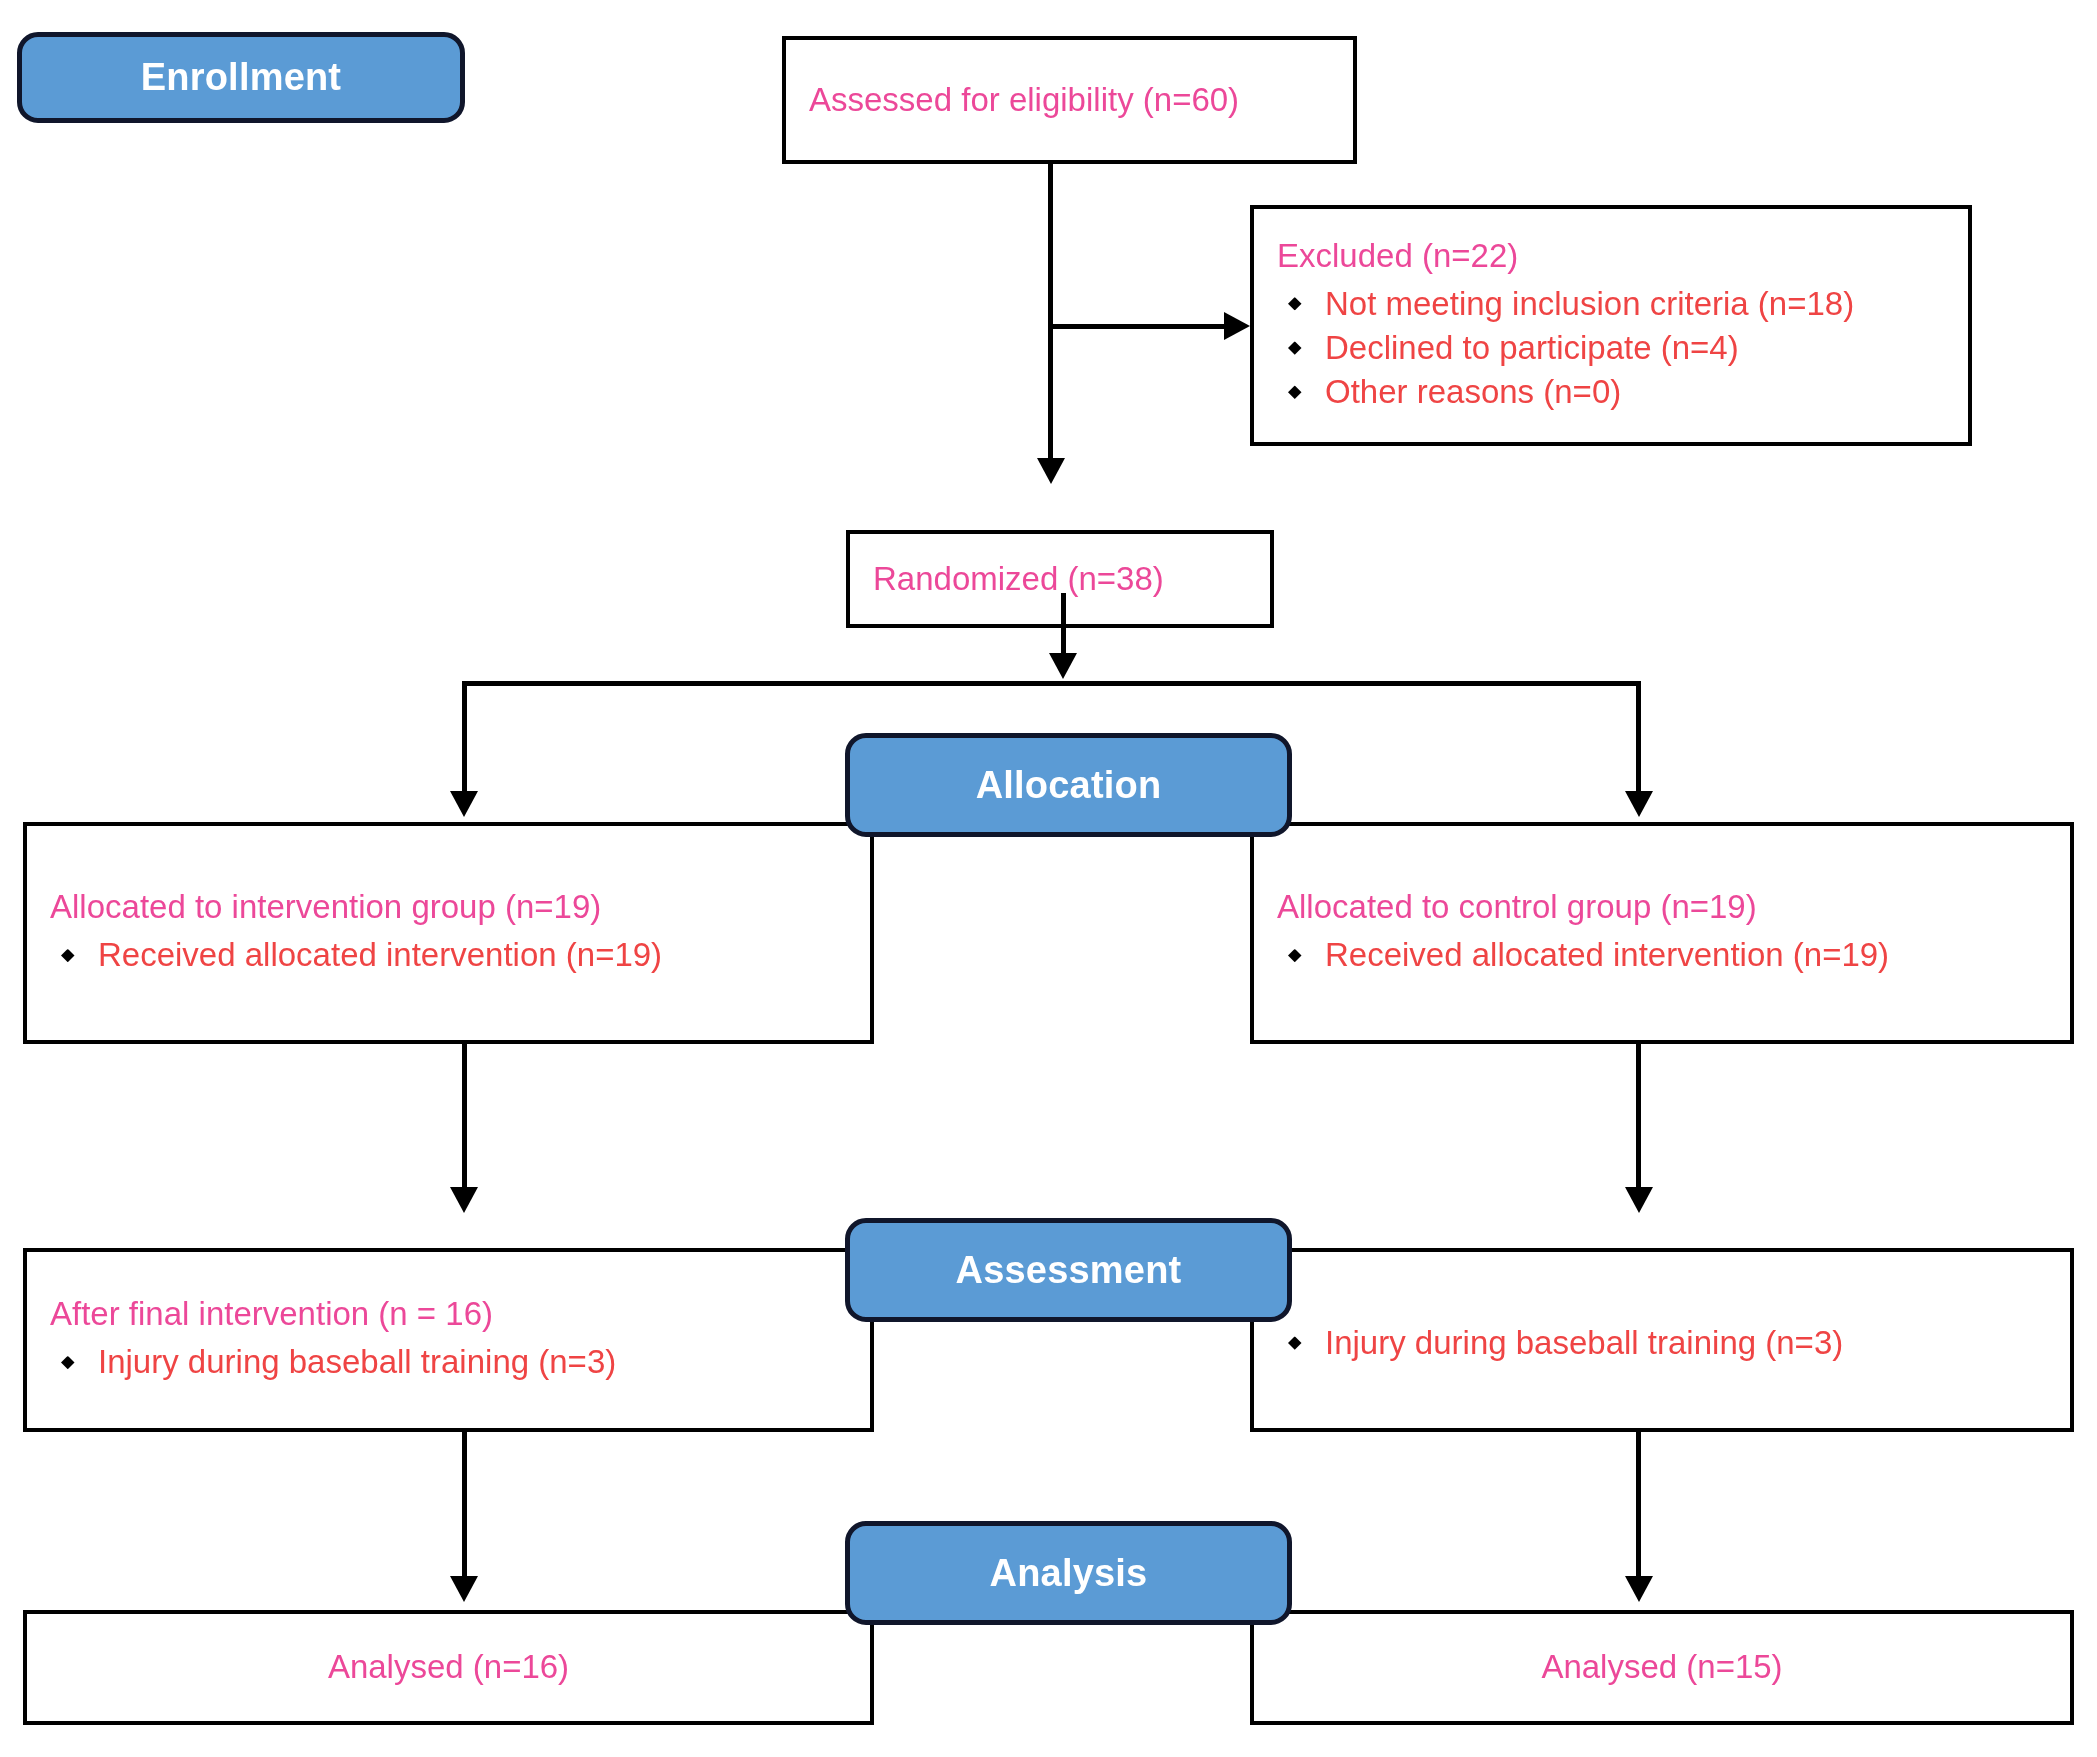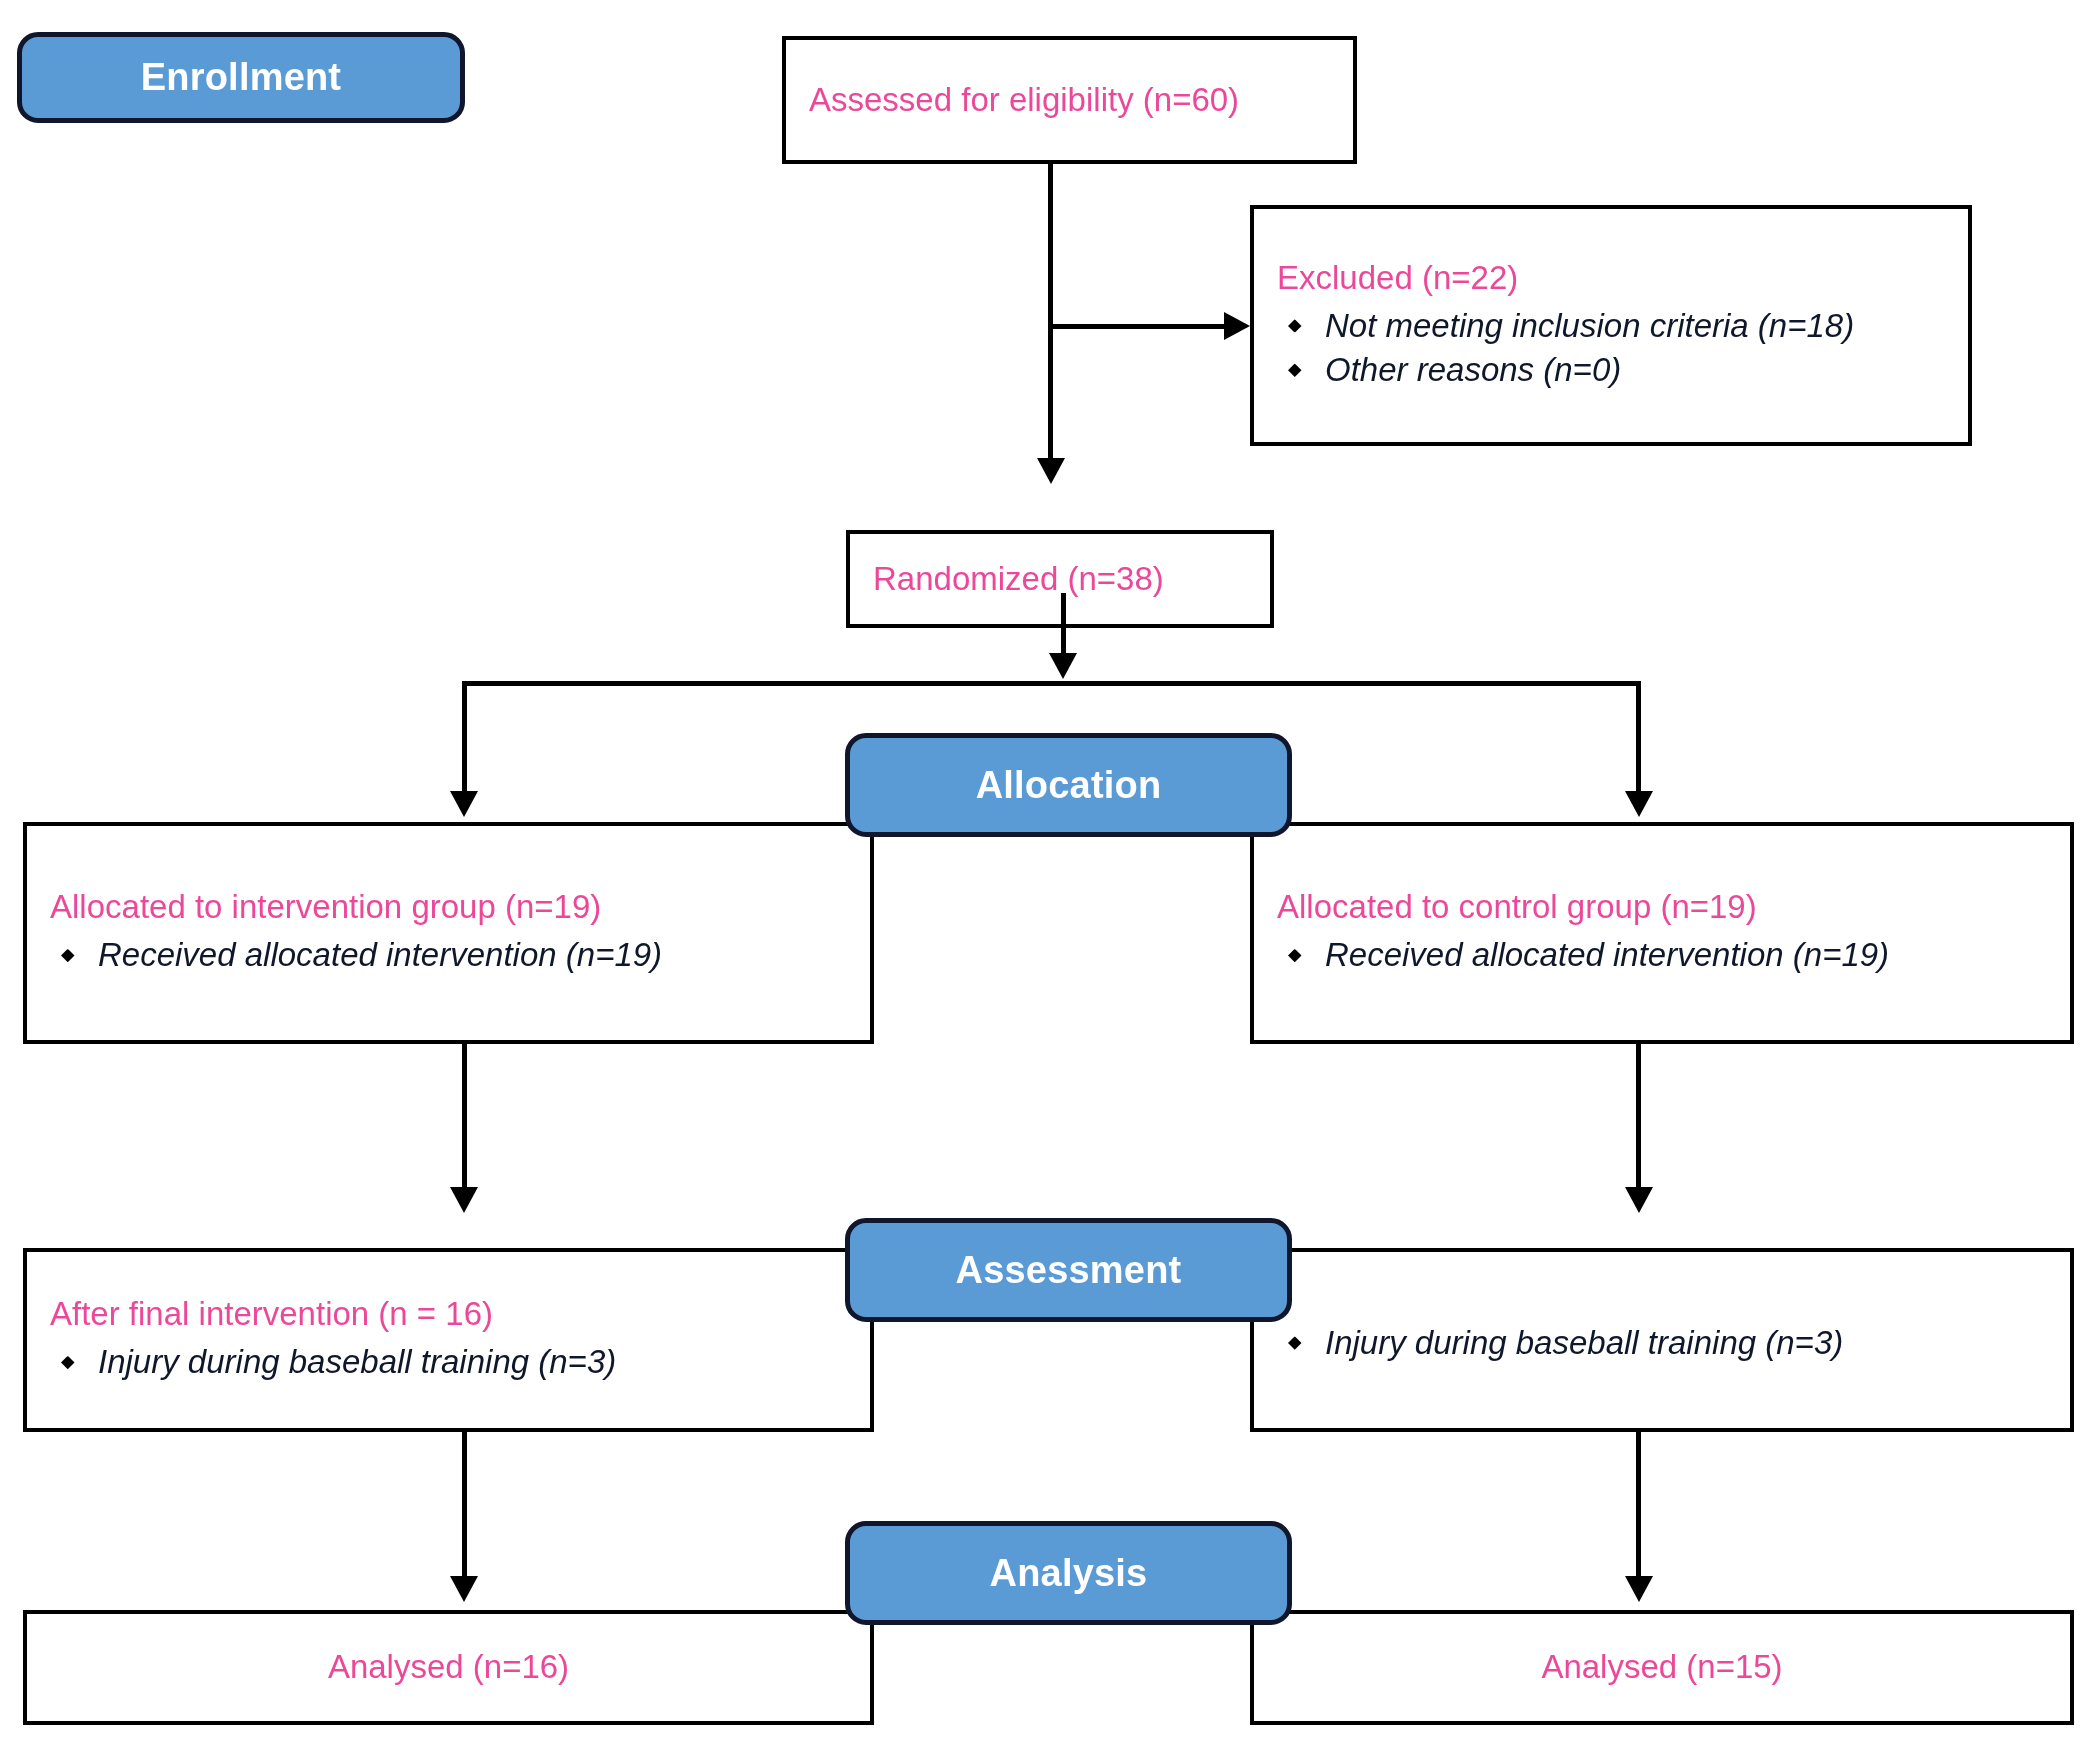--- a/index.html
+++ b/index.html
@@ -3,21 +3,21 @@
 <meta charset="utf-8">
 <style>
   html,body{margin:0;padding:0;background:#ffffff;}
   body{width:2097px;height:1757px;font-family:"Liberation Sans",sans-serif;position:relative;overflow:hidden;}
   #canvas{position:absolute;left:0;top:0;width:1914px;height:1757px;padding-left:22px;}
   .box{position:absolute;background:#ffffff;border:4.3px solid #000000;box-sizing:border-box;}
   .box .inner{position:absolute;left:23px;right:14.7px;top:0;bottom:0;display:flex;flex-direction:column;justify-content:center;}
   .box.ctr .inner{align-items:center;left:0;right:0;justify-content:center;}
   .line1{font-size:33px;color:#ec4899;line-height:1.18;white-space:nowrap;}
   ul.blist{list-style:none;margin:6.1px 0 0 0;padding:0;}
-  ul.blist li{position:relative;padding-left:48px;font-size:33px;color:#0f172a;line-height:1.34;white-space:nowrap;font-style:italic;}
+  ul.blist li{position:relative;padding-left:48px;font-size:33px;color:#ef4444;line-height:1.34;white-space:nowrap;}
   ul.blist li .dia{position:absolute;left:11px;top:50%;transform:translateY(-50%);width:13.5px;height:13.5px;background:#000000;
      -webkit-clip-path:polygon(50% 0,100% 50%,50% 100%,0 50%);clip-path:polygon(50% 0,100% 50%,50% 100%,0 50%);}
   .badge{position:absolute;background:#5B9BD5;border:5.5px solid #10162B;border-radius:21px;box-sizing:border-box;
      display:flex;align-items:center;justify-content:center;z-index:40;}
   .badge span{font-size:38px;font-weight:bold;color:#ffffff;letter-spacing:0.2px;white-space:nowrap;}
   .vline{position:absolute;width:4.9px;background:#000000;}
   .hline{position:absolute;height:4.9px;background:#000000;}
   .arrowdown{position:absolute;width:0;height:0;border-left:14px solid transparent;border-right:14px solid transparent;border-top:26px solid #000000;}
   .arrowright{position:absolute;width:0;height:0;border-top:14px solid transparent;border-bottom:14px solid transparent;border-left:26px solid #000000;}
 </style>
@@ -40,20 +40,21 @@
   <div class="arrowdown" style="left:1037px;top:458px;"></div>
 
   <div class="hline" style="left:1048px;top:324px;width:178px;"></div>
   <div class="arrowright" style="left:1224px;top:312px;"></div>
 
   <div class="box" style="left:1250px;top:205px;width:722px;height:241px;">
     <div class="inner">
       <div class="line1">Excluded (n=22)</div>
       <ul class="blist">
         <li><span class="dia"></span><span>Not meeting inclusion criteria (n=18)</span></li>
+        <li><span class="dia"></span><span>Declined to participate (n=4)</span></li>
         <li><span class="dia"></span><span>Other reasons (n=0)</span></li>
       </ul>
     </div>
   </div>
 
   <div class="box" style="left:846px;top:494px;width:428px;height:98px;margin-top:36px;">
     <div class="inner">
       <div class="line1">Randomized (n=38)</div>
     </div>
   </div>

